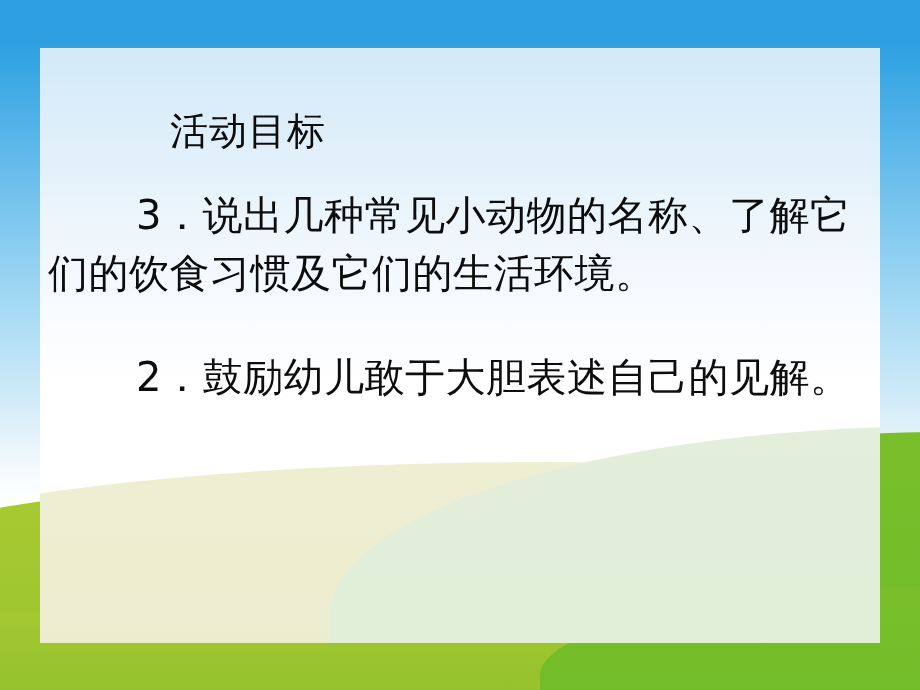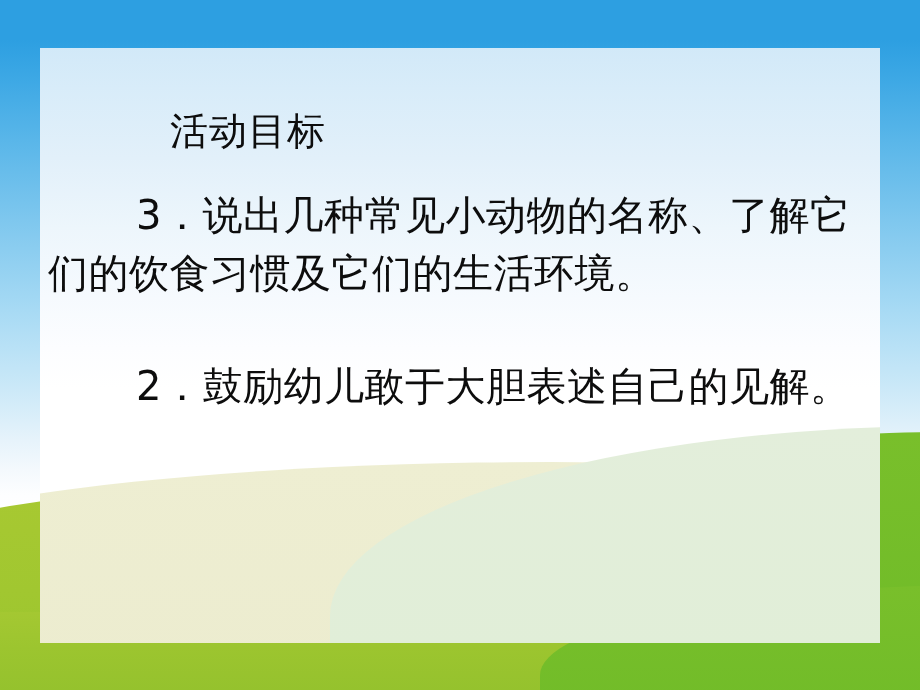--- a/index.html
+++ b/index.html
@@ -142,21 +142,21 @@
     position: absolute;
     left: 8px;
     width: 832px;
     font-size: 40px;
     line-height: 58px;
     letter-spacing: 0.5px;
     color: #0d0d0d;
     text-indent: 88px;
   }
   .para-1 { top: 138px; }
-  .para-2 { top: 300px; margin-top: 9px; }
+  .para-2 { top: 300px; }
 </style>
 </head>
 <body>
 
 <div class="slide">
 
   <div class="sky"></div>
   <div class="hill-back"></div>
   <div class="hill-front"></div>
   <div class="hill-strip"></div>

